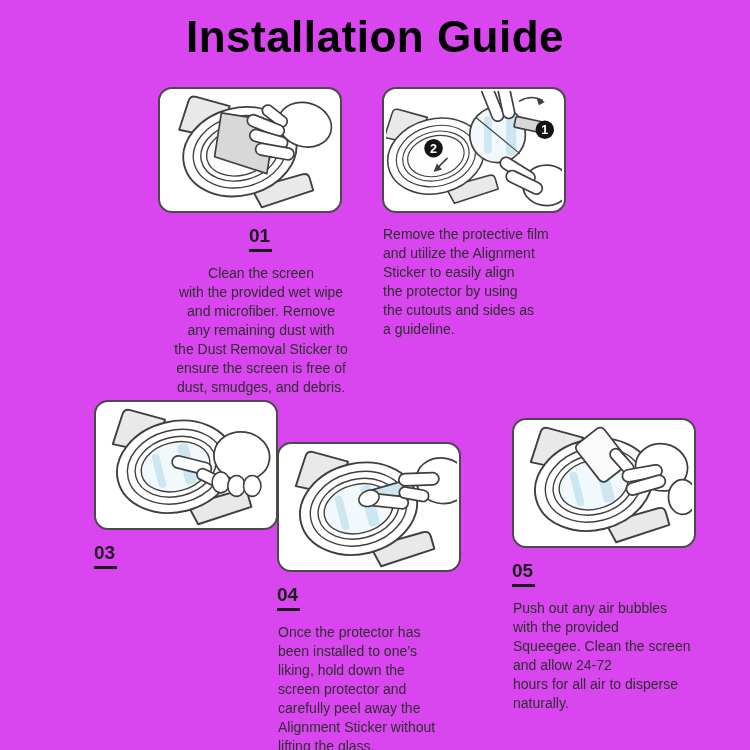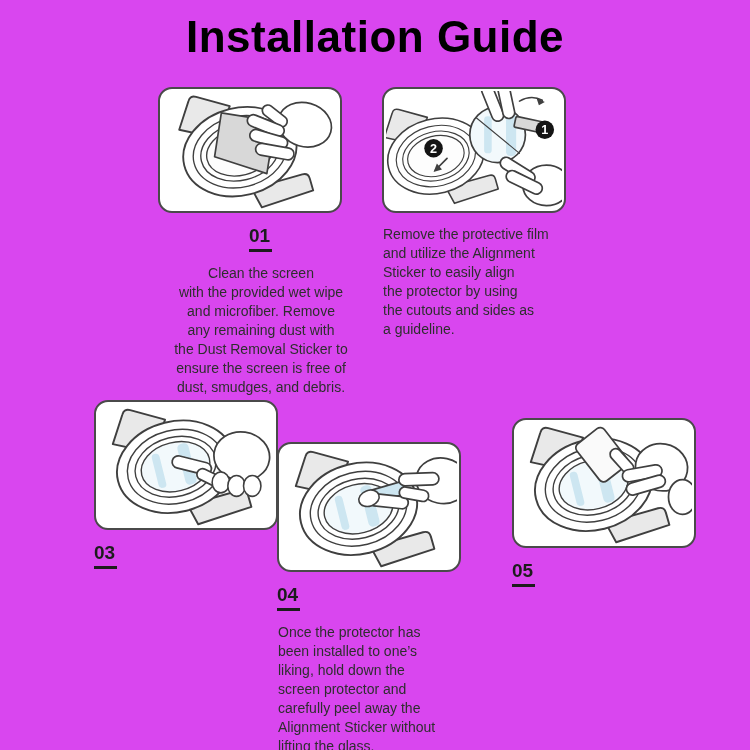--- a/index.html
+++ b/index.html
@@ -188,15 +188,21 @@
         <g>
           <ellipse class="ln" cx="166" cy="52" rx="30" ry="27" transform="rotate(10 166 52)" fill="#fff" stroke-width="2"></ellipse>
           <use href="#def-thumb" transform="translate(114,28) rotate(48)" class="ln" fill="#fff" stroke-width="2"></use>
           <use href="#def-finger" transform="translate(120,56) rotate(-10)" class="ln" fill="#fff" stroke-width="2"></use>
           <use href="#def-finger" transform="translate(124,72) rotate(-16)" class="ln" fill="#fff" stroke-width="2"></use>
           <ellipse class="ln" cx="190" cy="86" rx="16" ry="20" fill="#fff" stroke-width="2"></ellipse>
         </g>
       </svg>
     </div>
     <div class="numwrap"><span class="stepnum">05</span></div>
+    <p class="steptext">Push out any air bubbles
+with the provided
+Squeegee. Clean the screen
+and allow 24-72
+hours for all air to disperse
+naturally.</p>
   </section>
 
 </div>
 
 </body></html>

